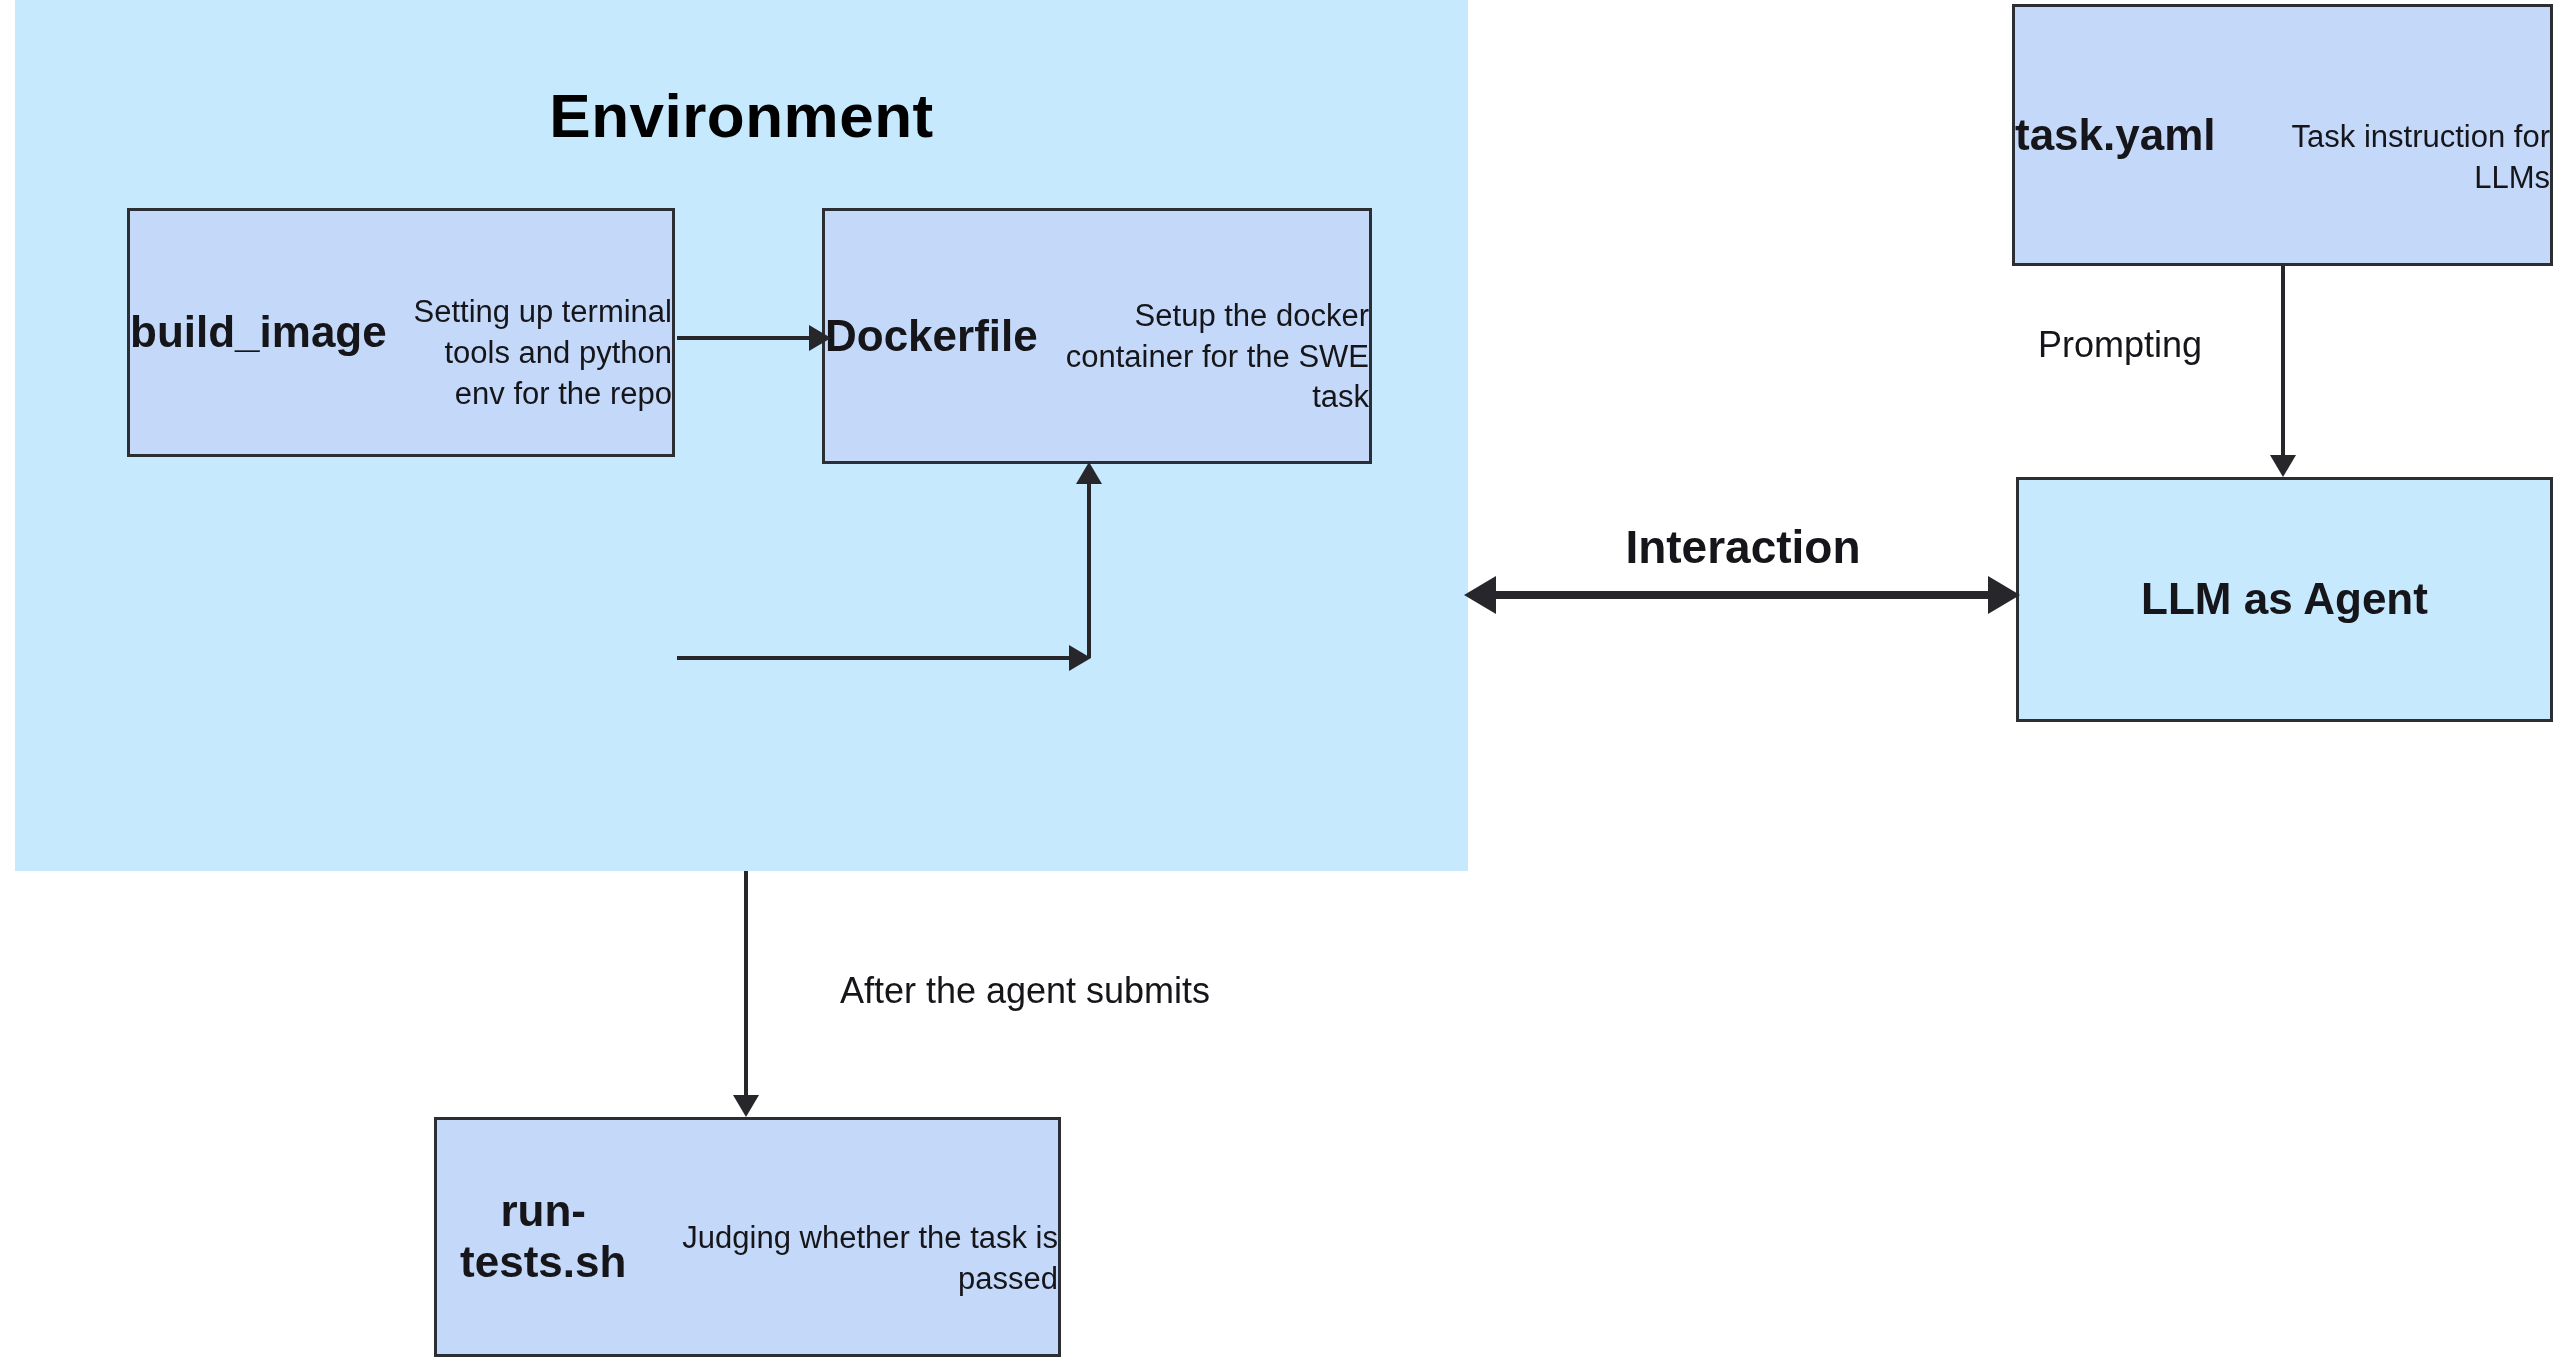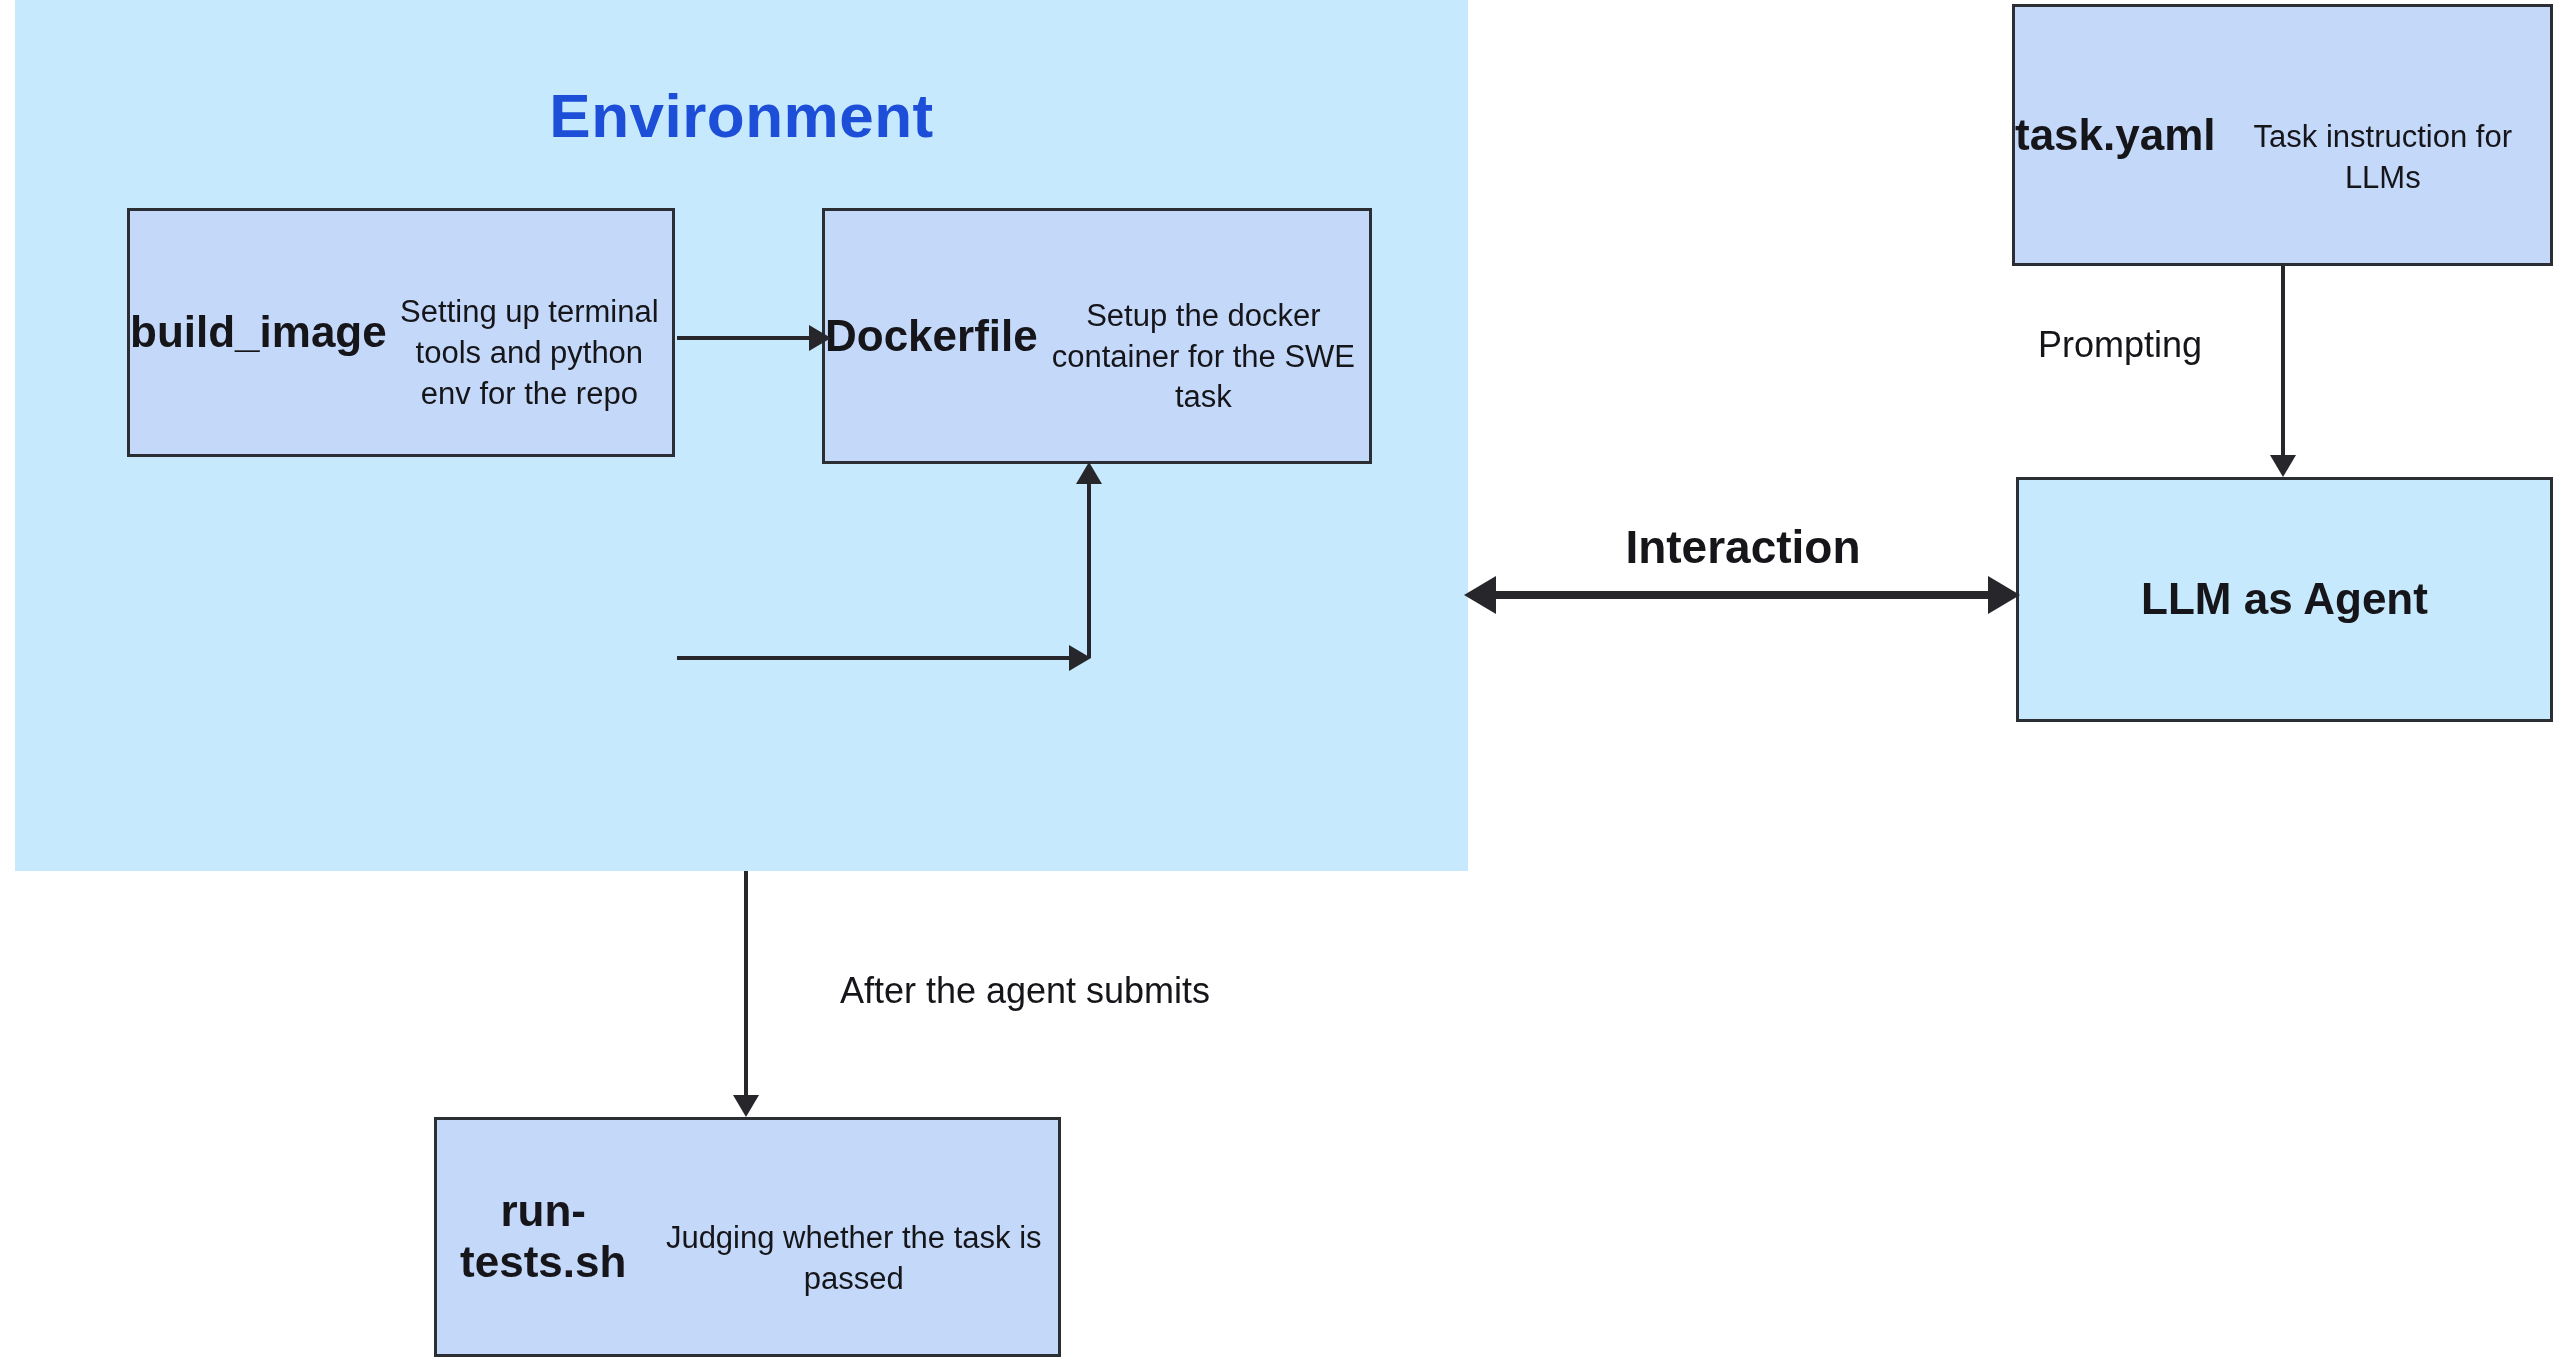--- a/index.html
+++ b/index.html
@@ -23,21 +23,21 @@
     background: #c6e9fd;
   }
   .env-title {
     position: absolute;
     left: 0px; top: 80px;
     width: 1453px;
     text-align: center;
     font-size: 62px;
     font-weight: bold;
     letter-spacing: 0.5px;
-    color: #1d4ed8;
+    color: #000000;
   }
   .node {
     position: absolute;
     border: 3px solid #2b2e33;
     box-sizing: border-box;
     display: flex;
     flex-direction: row;
     align-items: center;
     justify-content: center;
     text-align: center;
@@ -48,20 +48,21 @@
     font-size: 44px;
     font-weight: bold;
     color: #15151a;
     line-height: 1.15;
   }
   .node-desc {
     margin-top: 42px;
     font-size: 31px;
     line-height: 1.32;
     color: #15151a;
+    text-align: right;
   }
   .lbl {
     position: absolute;
     text-align: center;
     color: #15151a;
   }
   .lbl-big {
     font-size: 46px;
     font-weight: bold;
   }

